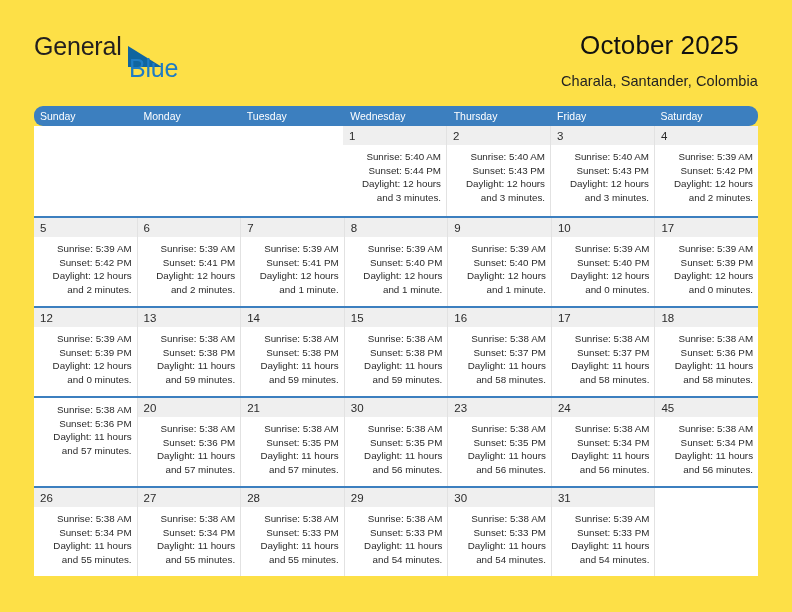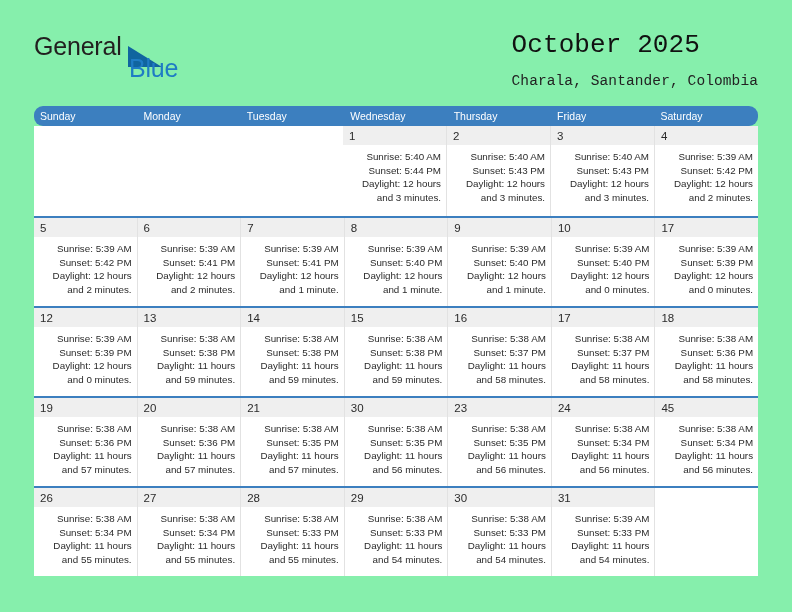--- a/index.html
+++ b/index.html
@@ -9,21 +9,21 @@
     width: 792px;
     height: 612px;
     background: #ffffff;
     font-family: "Liberation Sans", sans-serif;
     -webkit-font-smoothing: antialiased;
   }
   #page {
     position: relative;
     width: 792px;
     height: 612px;
-    background: #86efac;
+    background: #fde047;
     overflow: hidden;
   }
 
   
   .header {
     position: absolute;
     top: 30px;
     left: 34px;
     right: 34px;
     height: 70px;
@@ -61,22 +61,21 @@
     width: 0;
     height: 0;
     border-left: 34px solid #10659f;
     border-top: 21px solid transparent;
   }
 
   .title-block {
     position: absolute;
     right: 0;
     top: 0;
-    text-align: left;
-    font-family: Liberation Mono, monospace;
+    text-align: center;
   }
   .cal-title {
     font-size: 26px;
     color: #111111;
     font-weight: normal;
     line-height: 30px;
     margin: 0;
     letter-spacing: 0.1px;
   }
   .cal-subtitle {
@@ -344,21 +343,20 @@
             <div class="cell-body">
               <div class="line">Sunrise: 5:38 AM</div>
               <div class="line">Sunset: 5:36 PM</div>
               <div class="line">Daylight: 11 hours</div>
               <div class="line">and 58 minutes.</div>
             </div>
           </div>
         </div>
         <div class="week">
           <div class="cell">
-            <div class="daynum-band"><span class="daynum">19</span></div>
             <div class="cell-body">
               <div class="line">Sunrise: 5:38 AM</div>
               <div class="line">Sunset: 5:36 PM</div>
               <div class="line">Daylight: 11 hours</div>
               <div class="line">and 57 minutes.</div>
             </div>
           </div>
           <div class="cell">
             <div class="daynum-band"><span class="daynum">20</span></div>
             <div class="cell-body">

